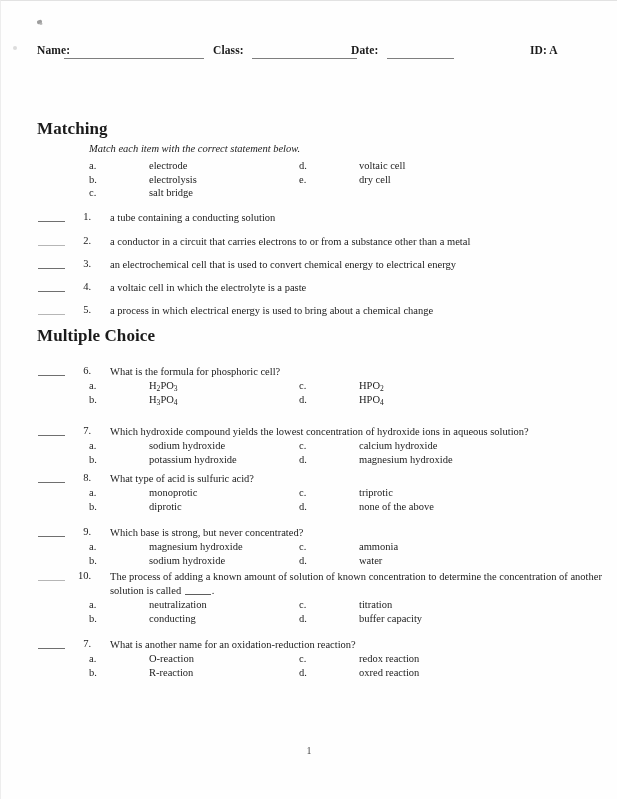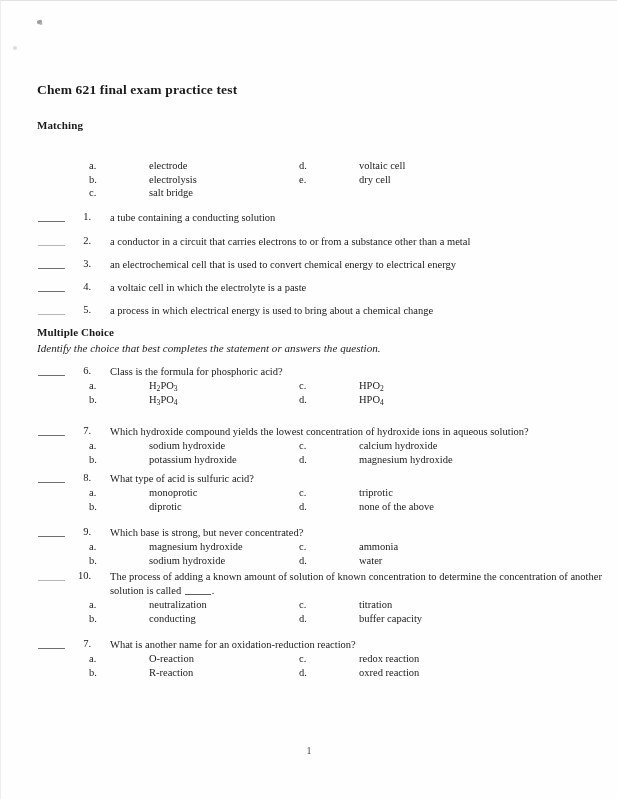--- a/index.html
+++ b/index.html
@@ -88,21 +88,21 @@
     left: 36px;
     top: 81px;
     font-size: 13.5px;
     font-weight: bold;
     letter-spacing: .15px;
   }
 
   .section-head {
     position: absolute;
     left: 36px;
-    font-size: 11px;
+    font-size: 17px;
     font-weight: bold;
     letter-spacing: .1px;
   }
   .sec-matching { top: 118px; }
   .sec-mc       { top: 325px; }
 
   .section-sub {
     position: absolute;
     left: 36px;
     top: 341px;
@@ -201,24 +201,36 @@
   }
 </style>
 </head>
 <body>
 
 <div class="page">
 
   <div class="speckle"></div>
   <div class="edge-mark"></div>
 
-
-  <div class="doc-title">Chem 621 final exam practice test</div>
+  <div class="idline">
+    <span class="fld f-name">Name:</span>
+    <span class="rule r-name"></span>
+
+    <span class="fld f-class">Class:</span>
+    <span class="rule r-class"></span>
+
+    <span class="fld f-date">Date:</span>
+    <span class="rule r-date"></span>
+
+    <span class="fld f-id">ID: A</span>
+  </div>
+
 
   <div class="section-head sec-matching">Matching</div>
+  <div class="match-instr">Match each item with the correct statement below.</div>
 
   <div class="opts col-a match-opts-a" id="match-left">
       <div class="opt">
         <span class="ltr">a.</span>
         <span class="txt">electrode</span>
       </div>
       <div class="opt">
         <span class="ltr">b.</span>
         <span class="txt">electrolysis</span>
       </div>
@@ -260,27 +272,26 @@
         <span class="stem">a voltaic cell in which the electrolyte is a paste</span>
       </div>
       <div class="item" style="top: 303px;">
         <span class="blank faint"></span>
         <span class="num">5.</span>
         <span class="stem">a process in which electrical energy is used to bring about a chemical change</span>
       </div>
     </div>
 
   <div class="section-head sec-mc">Multiple Choice</div>
-  <div class="section-sub">Identify the choice that best completes the statement or answers the question.</div>
 
   <div id="mc-questions">
       <div class="item" style="top: 364px;">
         <span class="blank"></span>
         <span class="num">6.</span>
-        <span class="stem">Class is the formula for phosphoric acid?</span>
+        <span class="stem">What is the formula for phosphoric cell?</span>
       </div>
       <div class="opts col-a" style="top: 378px;">
         <div class="opt">
           <span class="ltr">a.</span>
           <span class="txt">H<sub>2</sub>PO<sub>3</sub></span>
         </div>
         <div class="opt">
           <span class="ltr">b.</span>
           <span class="txt">H<sub>3</sub>PO<sub>4</sub></span>
         </div>

